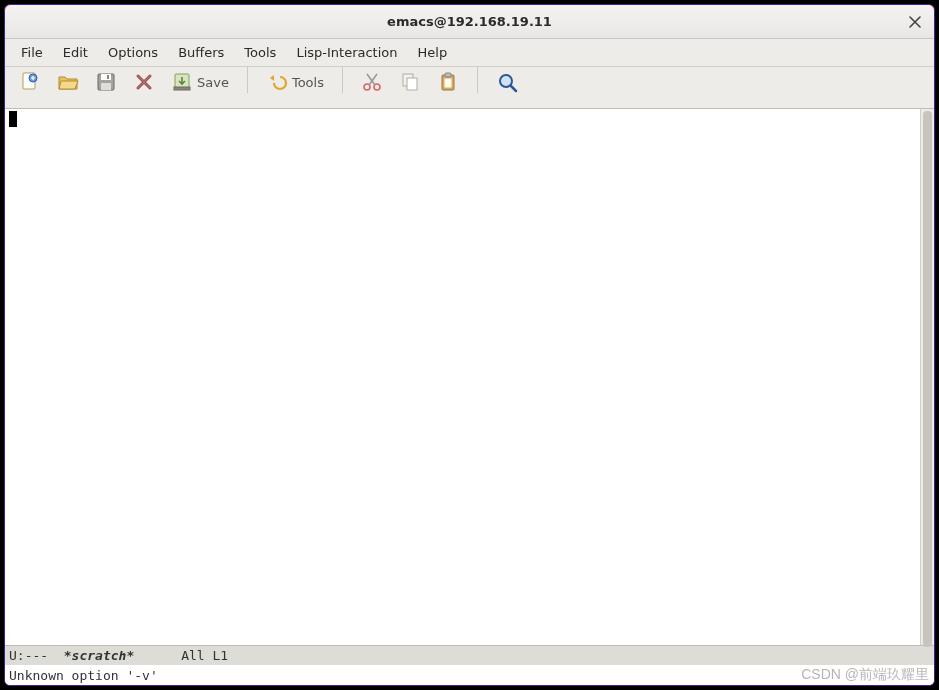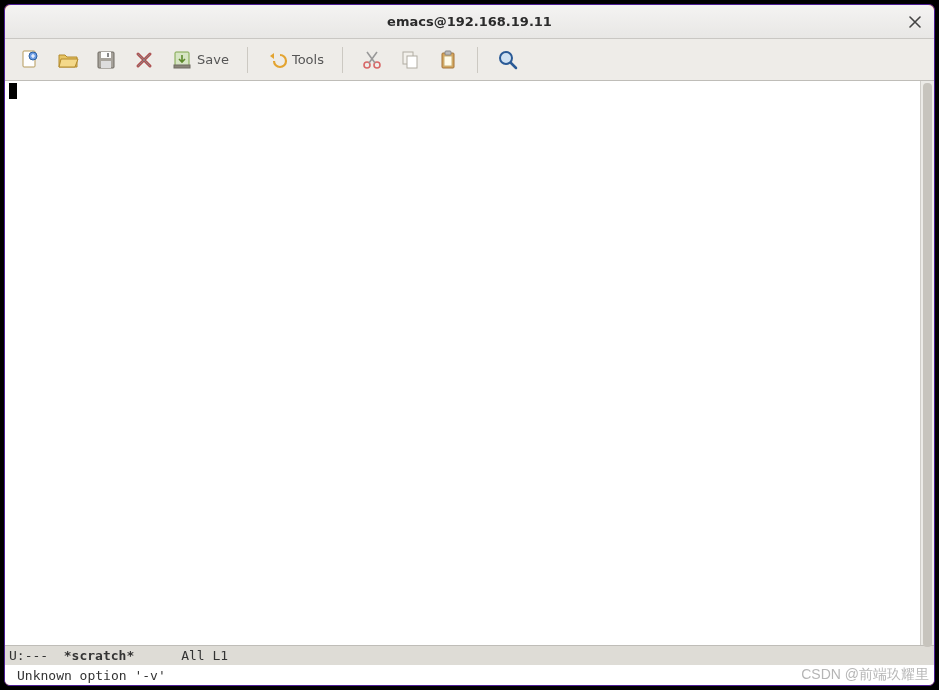--- a/index.html
+++ b/index.html
@@ -51,21 +51,21 @@
     padding: 4px 10px;
     cursor: pointer;
   }
 
   
   .toolbar {
     height: 42px;
     background: #eeece8;
     border-bottom: 1px solid #bfbdb8;
     display: flex;
-    align-items: center;
+    align-items: flex-start;
     padding: 0 8px;
     gap: 4px;
   }
   .tb-btn {
     display: flex; align-items: center; gap: 4px;
     padding: 4px 6px;
     border-radius: 3px;
     cursor: pointer;
     font-size: 13px; color: #555;
   }
@@ -110,32 +110,32 @@
     background: #dedcd6;
     border-top: 1px solid #bfbdb8;
     font-family: "DejaVu Sans Mono", "Liberation Mono", monospace;
     font-size: 13px;
     color: #333;
     display: flex;
     align-items: center;
     padding: 0 4px;
     white-space: pre;
   }
-  .modeline .buffer-name { font-weight: bold; }
+  .modeline .buffer-name { font-weight: bold; font-style: italic; }
 
   
   .echo {
     height: 20px;
     background: #fff;
     font-family: "DejaVu Sans Mono", "Liberation Mono", monospace;
     font-size: 13px;
     color: #333;
     display: flex;
     align-items: center;
-    padding: 0 12px;
+    padding: 0 4px;
     white-space: pre;
   }
 
   .watermark {
     position: absolute;
     right: 10px; bottom: 6px;
     font-size: 14px;
     color: rgba(120,120,120,0.55);
     pointer-events: none;
     font-family: sans-serif;
@@ -149,20 +149,29 @@
 
   <div class="titlebar">
     <span class="title">emacs@192.168.19.11</span>
     <div class="close-btn">
       <svg width="12" height="12" viewBox="0 0 12 12">
           <path d="M1 1 L11 11 M11 1 L1 11" stroke="#444" stroke-width="1.6" stroke-linecap="round"></path>
         </svg>
     </div>
   </div>
 
+  <div class="menubar">
+    <span class="menu-item">File</span>
+    <span class="menu-item">Edit</span>
+    <span class="menu-item">Options</span>
+    <span class="menu-item">Buffers</span>
+    <span class="menu-item">Tools</span>
+    <span class="menu-item">Lisp-Interaction</span>
+    <span class="menu-item">Help</span>
+  </div>
 
   <div class="toolbar">
 
     <div class="tb-btn">
       <svg width="22" height="22" viewBox="0 0 22 22">
         <rect x="4" y="2" width="12" height="16" rx="1" fill="#fefefe" stroke="#b59a5a"></rect>
         <circle cx="14" cy="7" r="4" fill="#6d9de4" stroke="#2c5f9e"></circle>
         <path d="M14 5v4 M12 7h4" stroke="#fff" stroke-width="1.2"></path>
       </svg>
     </div>

